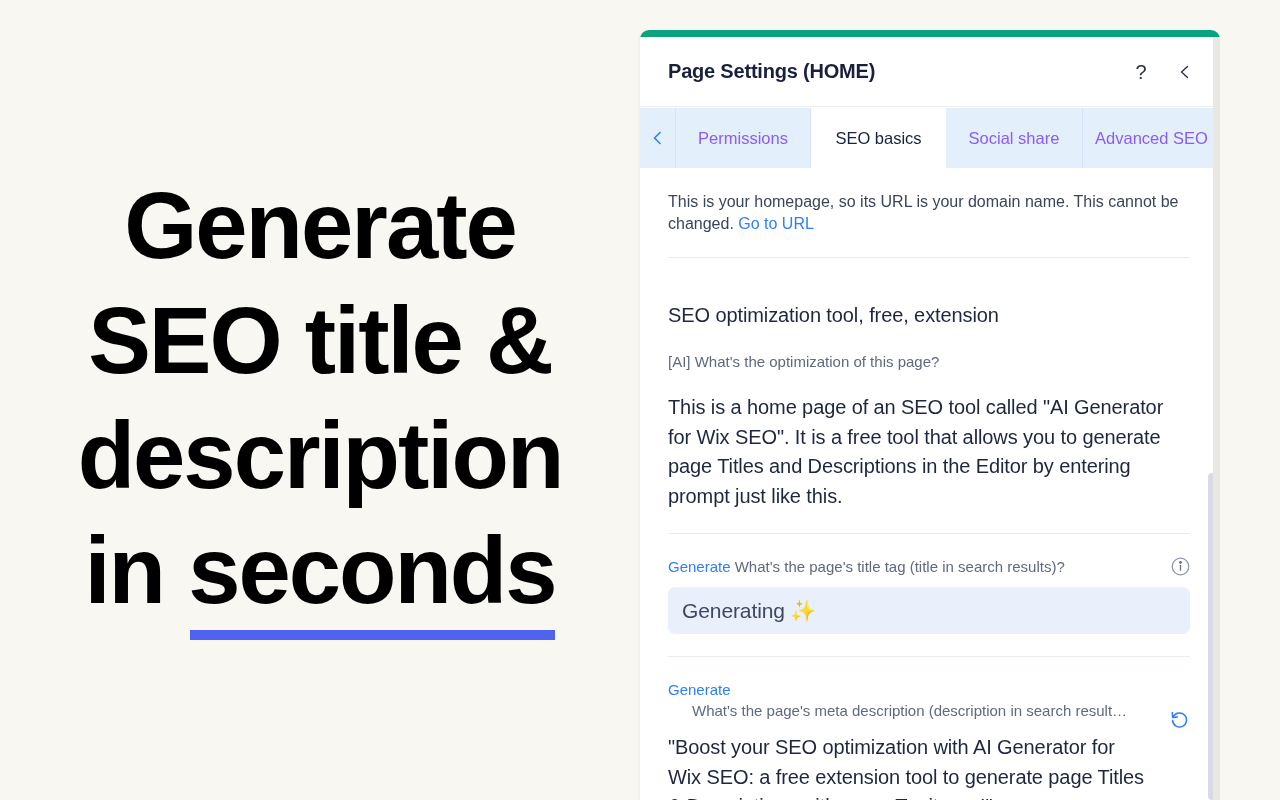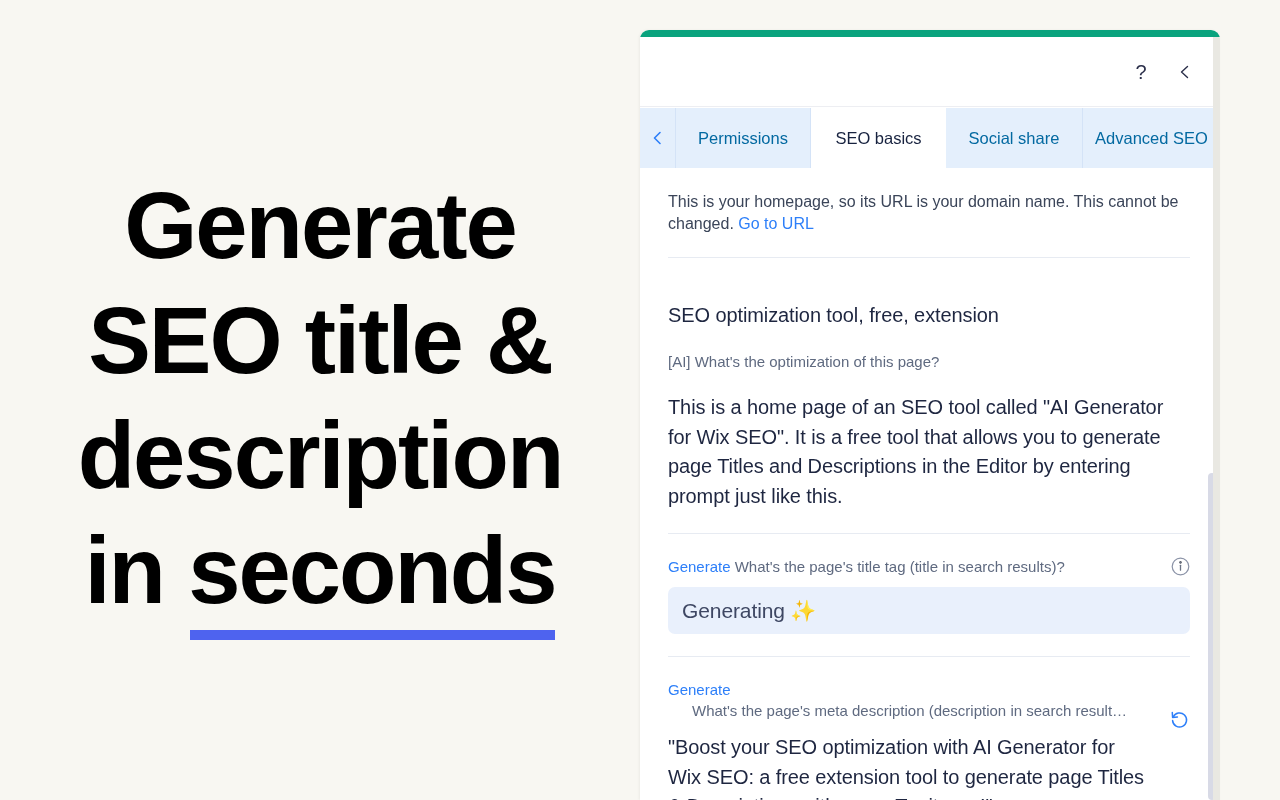--- a/index.html
+++ b/index.html
@@ -148,21 +148,21 @@
     background: #e4effc;
   }
   .tab-scroll-left svg { display: block; }
   .tab {
     flex: 1 1 auto;
     display: flex;
     align-items: center;
     justify-content: center;
     text-align: center;
     font-size: 16.5px;
-    color: #0369a1;
+    color: #8b5cf6;
     cursor: pointer;
     padding: 0 6px;
     line-height: 21px;
     border-right: 1px solid #d4e3f7;
     box-sizing: border-box;
   }
   .tab:last-child { border-right: none; }
   .tab.active {
     background: #ffffff;
     color: #17223f;
@@ -324,20 +324,21 @@
     <span class="ln">SEO title &amp;</span>
     <span class="ln">description</span>
     <span class="ln"><span>in </span><span class="underlined">seconds</span></span>
   </div>
 
   <div class="panel">
 
     <div class="panel-accent"></div>
 
     <div class="panel-header">
+      <div class="panel-title">Page Settings (HOME)</div>
       <div class="header-actions">
         <button class="hdr-btn qmark">?</button>
         <button class="hdr-btn">
           <svg width="16" height="16" viewBox="0 0 16 16" aria-hidden="true">
             <path d="M10.5 2.5 L4.5 8 L10.5 13.5" fill="none" stroke="#2b2f4a" stroke-width="1.4" stroke-linecap="round" stroke-linejoin="round"></path>
           </svg>
         </button>
       </div>
     </div>
 

